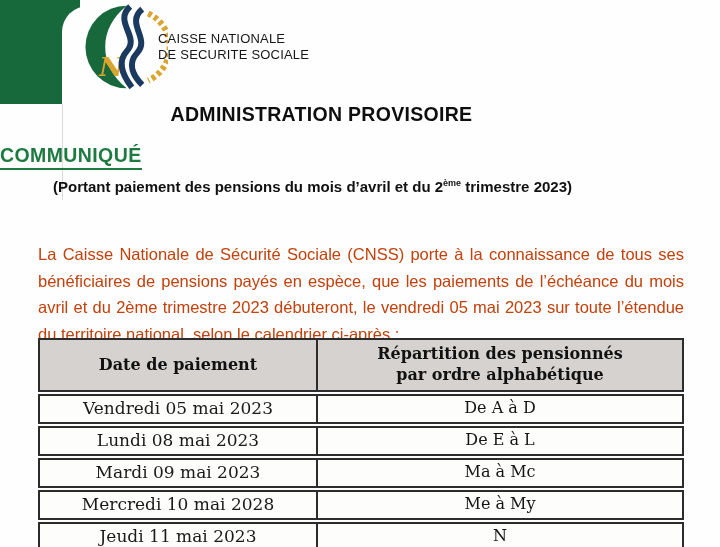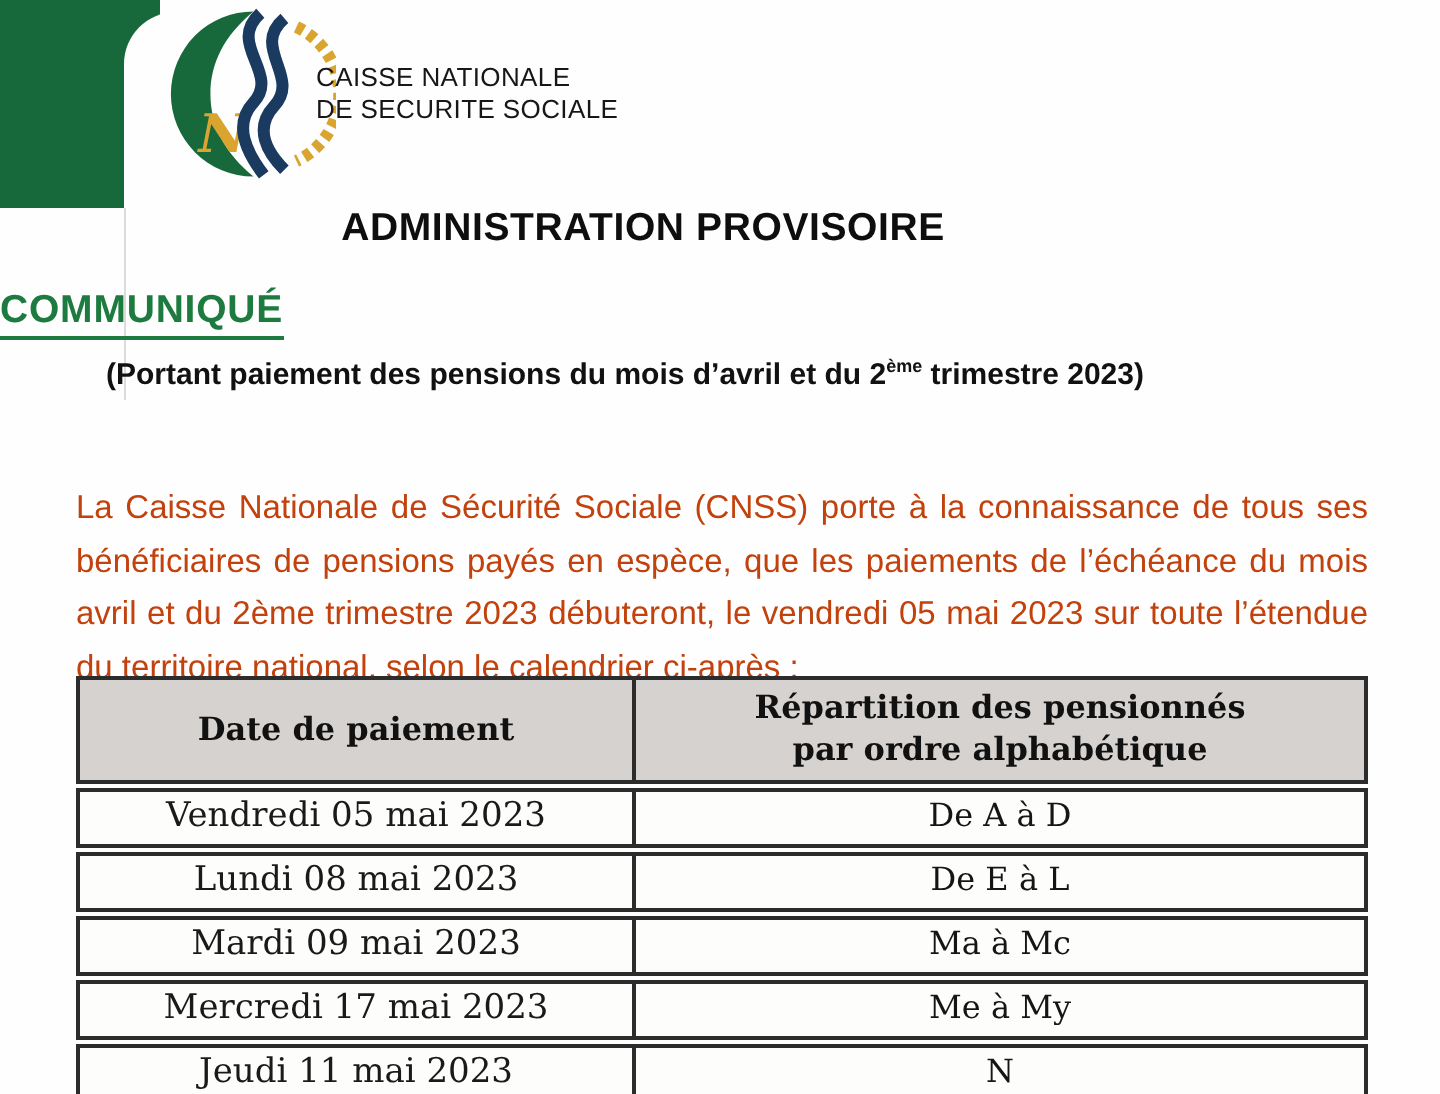--- a/index.html
+++ b/index.html
@@ -113,21 +113,21 @@
       </tr>
       <tr>
         <td class="date">Lundi 08 mai 2023</td>
         <td class="range">De E à L</td>
       </tr>
       <tr>
         <td class="date">Mardi 09 mai 2023</td>
         <td class="range">Ma à Mc</td>
       </tr>
       <tr>
-        <td class="date">Mercredi 17 mai 2023</td>
+        <td class="date">Mercredi 10 mai 2028</td>
         <td class="range">Me à My</td>
       </tr>
       <tr>
         <td class="date">Jeudi 11 mai 2023</td>
         <td class="range">N</td>
       </tr>
 
     </tbody>
   </table>
 

